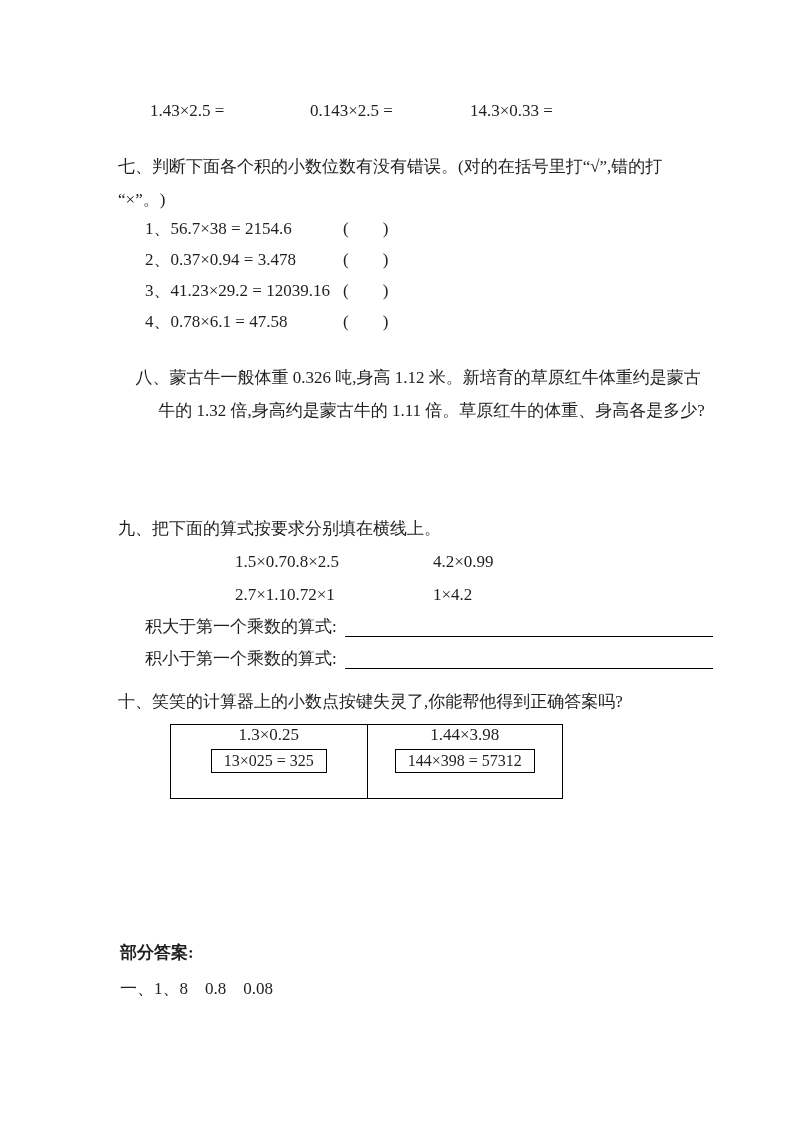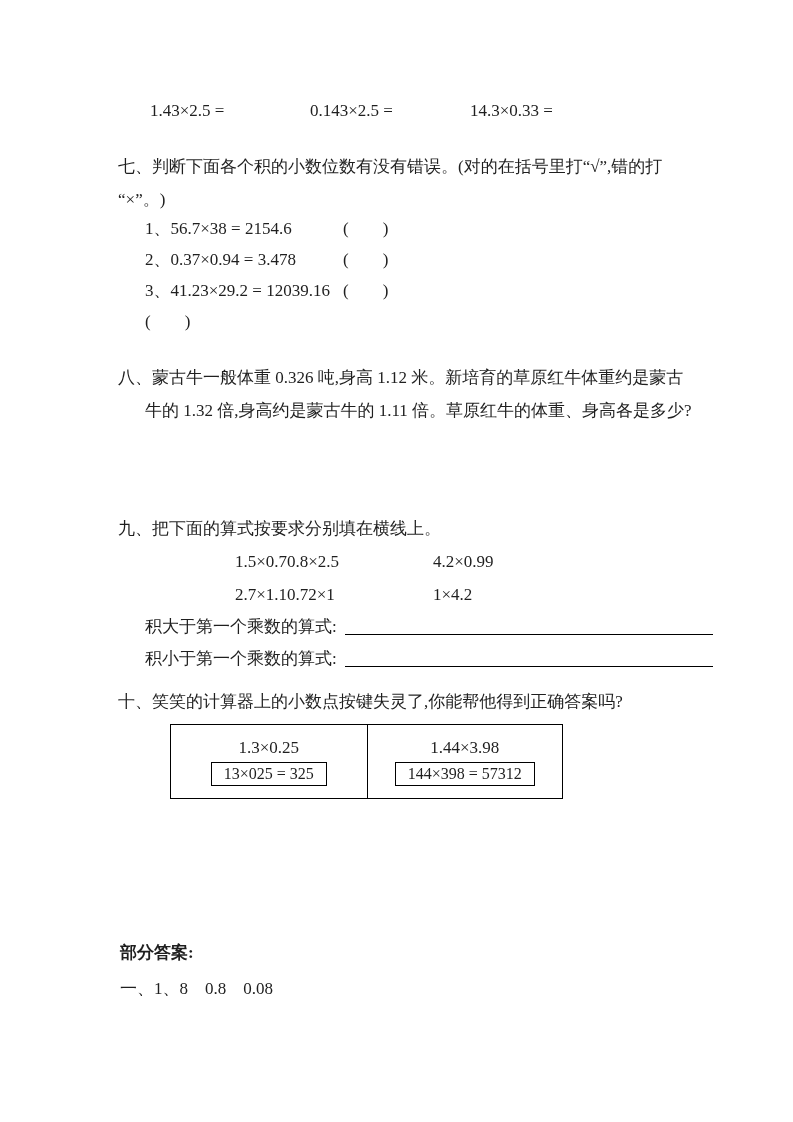--- a/index.html
+++ b/index.html
@@ -20,38 +20,38 @@
   .eq-row .eq { display:inline-block; width:160px; white-space:pre; }
 
   
   .sec7-head { top:150px; left:118px; width:590px; line-height:33px; }
   .sec7-items { top:213px; left:145px; }
   .judge-row { display:flex; line-height:31px; }
   .judge-expr { display:inline-block; width:198px; white-space:pre; }
   .judge-bracket { white-space:pre; }
 
   
-  .sec8 { top:361px; left:118px; width:600px; line-height:33px; }
+  .sec8 { top:361px; left:118px; width:600px; line-height:33px;text-align:center; }
   .sec8 .cont { padding-left:27px; }
 
   
   .sec9 { top:517px; left:118px; width:600px; }
   .s9-grid { display:flex; margin-left:27px; margin-top:11px; line-height:22px; }
   .s9-grid .c1 { display:inline-block; width:142px; white-space:pre;text-align:right; }
   .s9-grid .c2 { display:inline-block; width:146px; white-space:pre; }
   .s9-grid .c3 { display:inline-block; white-space:pre; }
-  .fill-row { display:flex; align-items:flex-start; margin-left:27px; margin-top:10px; line-height:22px; }
+  .fill-row { display:flex; align-items:center; margin-left:27px; margin-top:10px; line-height:22px; }
   .fill-line { display:inline-block; width:368px; height:18px; border-bottom:1.5px solid #000; margin-left:8px; }
 
   
   .sec10 { top:690px; left:118px; width:620px; }
   .calc-table { margin-top:11px; margin-left:52px; width:393px; height:75px;
                 border:1.5px solid #000; display:flex; box-sizing:border-box; }
   .calc-cell { width:50%; display:flex; flex-direction:column; align-items:center;
-               justify-content:center; row-gap:4px; box-sizing:border-box; }
+               justify-content:flex-start; row-gap:4px; box-sizing:border-box; }
   .calc-cell.right { border-left:1.5px solid #000; }
   .calc-box { border:1.2px solid #000; padding:2px 12px; font-size:16px; white-space:pre; }
 
   
   .answers { top:941px; left:120px; }
   .answers-title { font-weight:700; }
   .answers-line { margin-top:13px; white-space:pre; }
 </style>
 </head>
 <body>
@@ -75,20 +75,21 @@
     </div>
     <div class="judge-row">
       <span class="judge-expr">2、0.37×0.94 = 3.478</span>
       <span class="judge-bracket">(        )</span>
     </div>
     <div class="judge-row">
       <span class="judge-expr">3、41.23×29.2 = 12039.16</span>
       <span class="judge-bracket">(        )</span>
     </div>
     <div class="judge-row">
+      <span class="judge-expr">4、0.78×6.1 = 47.58</span>
       <span class="judge-bracket">(        )</span>
     </div>
   </div>
 
   <div class="abs sec8">
     <div>八、蒙古牛一般体重 0.326 吨,身高 1.12 米。新培育的草原红牛体重约是蒙古</div>
     <div class="cont">牛的 1.32 倍,身高约是蒙古牛的 1.11 倍。草原红牛的体重、身高各是多少?</div>
   </div>
 
   <div class="abs sec9">

